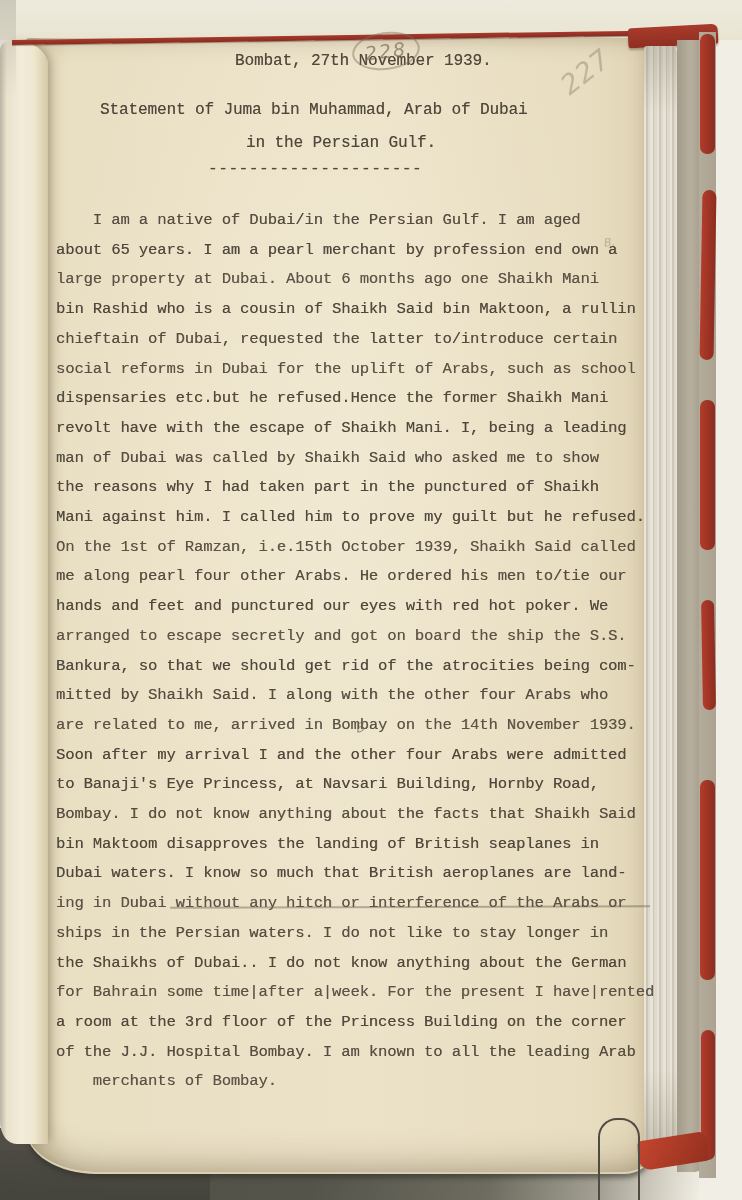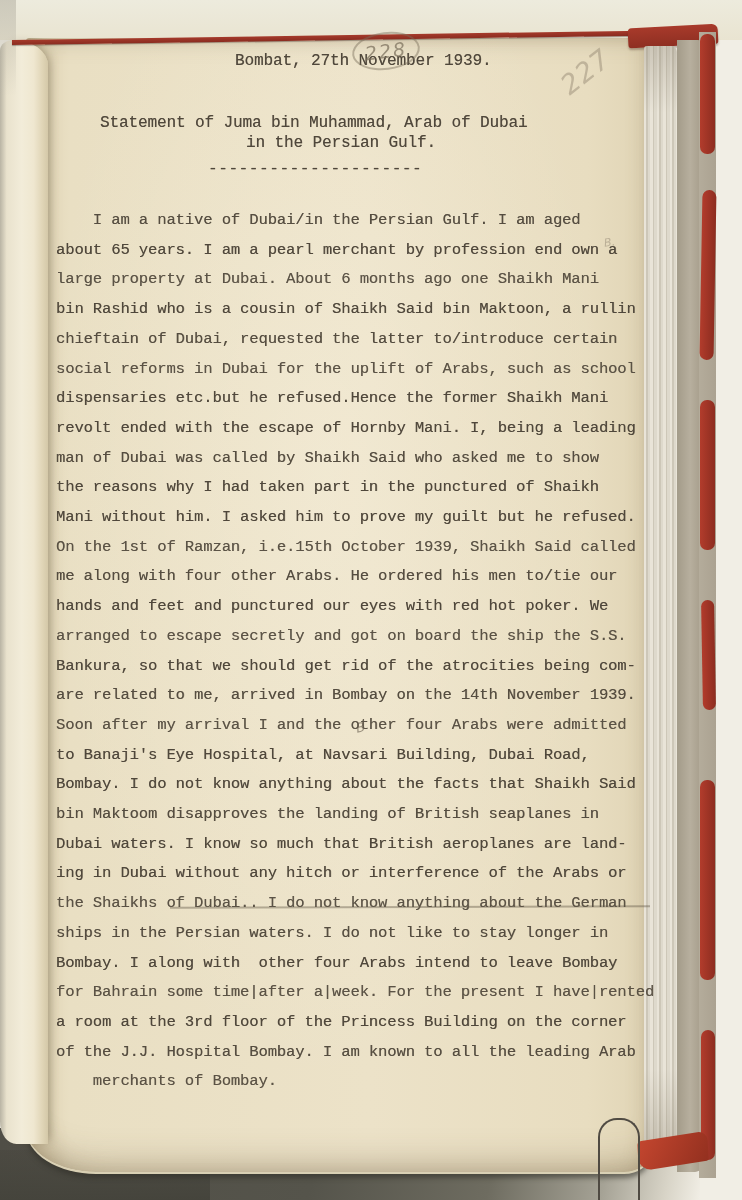--- a/index.html
+++ b/index.html
@@ -106,51 +106,51 @@
   <div class="red-edge"></div>
   <div class="redblob" style="left:700px;top:34px;width:15px;height:120px;"></div>
   <div class="redblob" style="left:701px;top:190px;width:14px;height:170px;transform:rotate(1deg);"></div>
   <div class="redblob" style="left:700px;top:400px;width:15px;height:150px;"></div>
   <div class="redblob" style="left:702px;top:600px;width:13px;height:110px;transform:rotate(-1deg);"></div>
   <div class="redblob" style="left:700px;top:780px;width:15px;height:200px;"></div>
   <div class="redblob" style="left:701px;top:1030px;width:14px;height:130px;"></div>
   <div class="red-corner-patch"></div>
 
   <div class="ink" style="left:235px;top:52px;">Bombat, 27th November 1939.</div>
-  <div class="ink" style="left:100px;top:114px;">Statement of Juma bin Muhammad, Arab of Dubai</div>
+  <div class="ink" style="left:100px;top:101px;">Statement of Juma bin Muhammad, Arab of Dubai</div>
   <div class="ink" style="left:246px;top:134px;">in the Persian Gulf.</div>
   <div class="ink" style="left:208px;top:160px;letter-spacing:0.6px;">---------------------</div>
 
   <div class="body-block">
       <div class="tline">    I am a native of Dubai/in the Persian Gulf. I am aged</div>
       <div class="tline">about 65 years. I am a pearl merchant by profession end own a</div>
       <div class="tline">large property at Dubai. About 6 months ago one Shaikh Mani</div>
       <div class="tline">bin Rashid who is a cousin of Shaikh Said bin Maktoon, a rullin</div>
       <div class="tline">chieftain of Dubai, requested the latter to/introduce certain</div>
       <div class="tline">social reforms in Dubai for the uplift of Arabs, such as school</div>
       <div class="tline">dispensaries etc.but he refused.Hence the former Shaikh Mani</div>
-      <div class="tline">revolt ended with the escape of Hornby Mani. I, being a leading</div>
+      <div class="tline">revolt have with the escape of Shaikh Mani. I, being a leading</div>
       <div class="tline">man of Dubai was called by Shaikh Said who asked me to show</div>
       <div class="tline">the reasons why I had taken part in the punctured of Shaikh</div>
-      <div class="tline">Mani without him. I asked him to prove my guilt but he refused.</div>
+      <div class="tline">Mani against him. I called him to prove my guilt but he refused.</div>
       <div class="tline">On the 1st of Ramzan, i.e.15th October 1939, Shaikh Said called</div>
-      <div class="tline">me along with four other Arabs. He ordered his men to/tie our</div>
+      <div class="tline">me along pearl four other Arabs. He ordered his men to/tie our</div>
       <div class="tline">hands and feet and punctured our eyes with red hot poker. We</div>
       <div class="tline">arranged to escape secretly and got on board the ship the S.S.</div>
       <div class="tline">Bankura, so that we should get rid of the atrocities being com-</div>
+      <div class="tline">mitted by Shaikh Said. I along with the other four Arabs who</div>
       <div class="tline">are related to me, arrived in Bombay on the 14th November 1939.</div>
       <div class="tline">Soon after my arrival I and the other four Arabs were admitted</div>
-      <div class="tline">to Banaji's Eye Hospital, at Navsari Building, Dubai Road,</div>
+      <div class="tline">to Banaji's Eye Princess, at Navsari Building, Hornby Road,</div>
       <div class="tline">Bombay. I do not know anything about the facts that Shaikh Said</div>
       <div class="tline">bin Maktoom disapproves the landing of British seaplanes in</div>
       <div class="tline">Dubai waters. I know so much that British aeroplanes are land-</div>
       <div class="tline">ing in Dubai without any hitch or interference of the Arabs or</div>
+      <div class="tline">ships in the Persian waters. I do not like to stay longer in</div>
       <div class="tline">the Shaikhs of Dubai.. I do not know anything about the German</div>
-      <div class="tline">ships in the Persian waters. I do not like to stay longer in</div>
-      <div class="tline">Bombay. I along with  other four Arabs intend to leave Bombay</div>
       <div class="tline">for Bahrain some time|after a|week. For the present I have|rented</div>
       <div class="tline">a room at the 3rd floor of the Princess Building on the corner</div>
       <div class="tline">of the J.J. Hospital Bombay. I am known to all the leading Arab</div>
       <div class="tline">    merchants of Bombay.</div>
     </div>
 
   <div class="pencil circled-num">228</div>
   <div class="pencil corner-num">227</div>
   <div class="pencil margin-b">B.</div>
   <div class="pencil insert-b">B</div>

